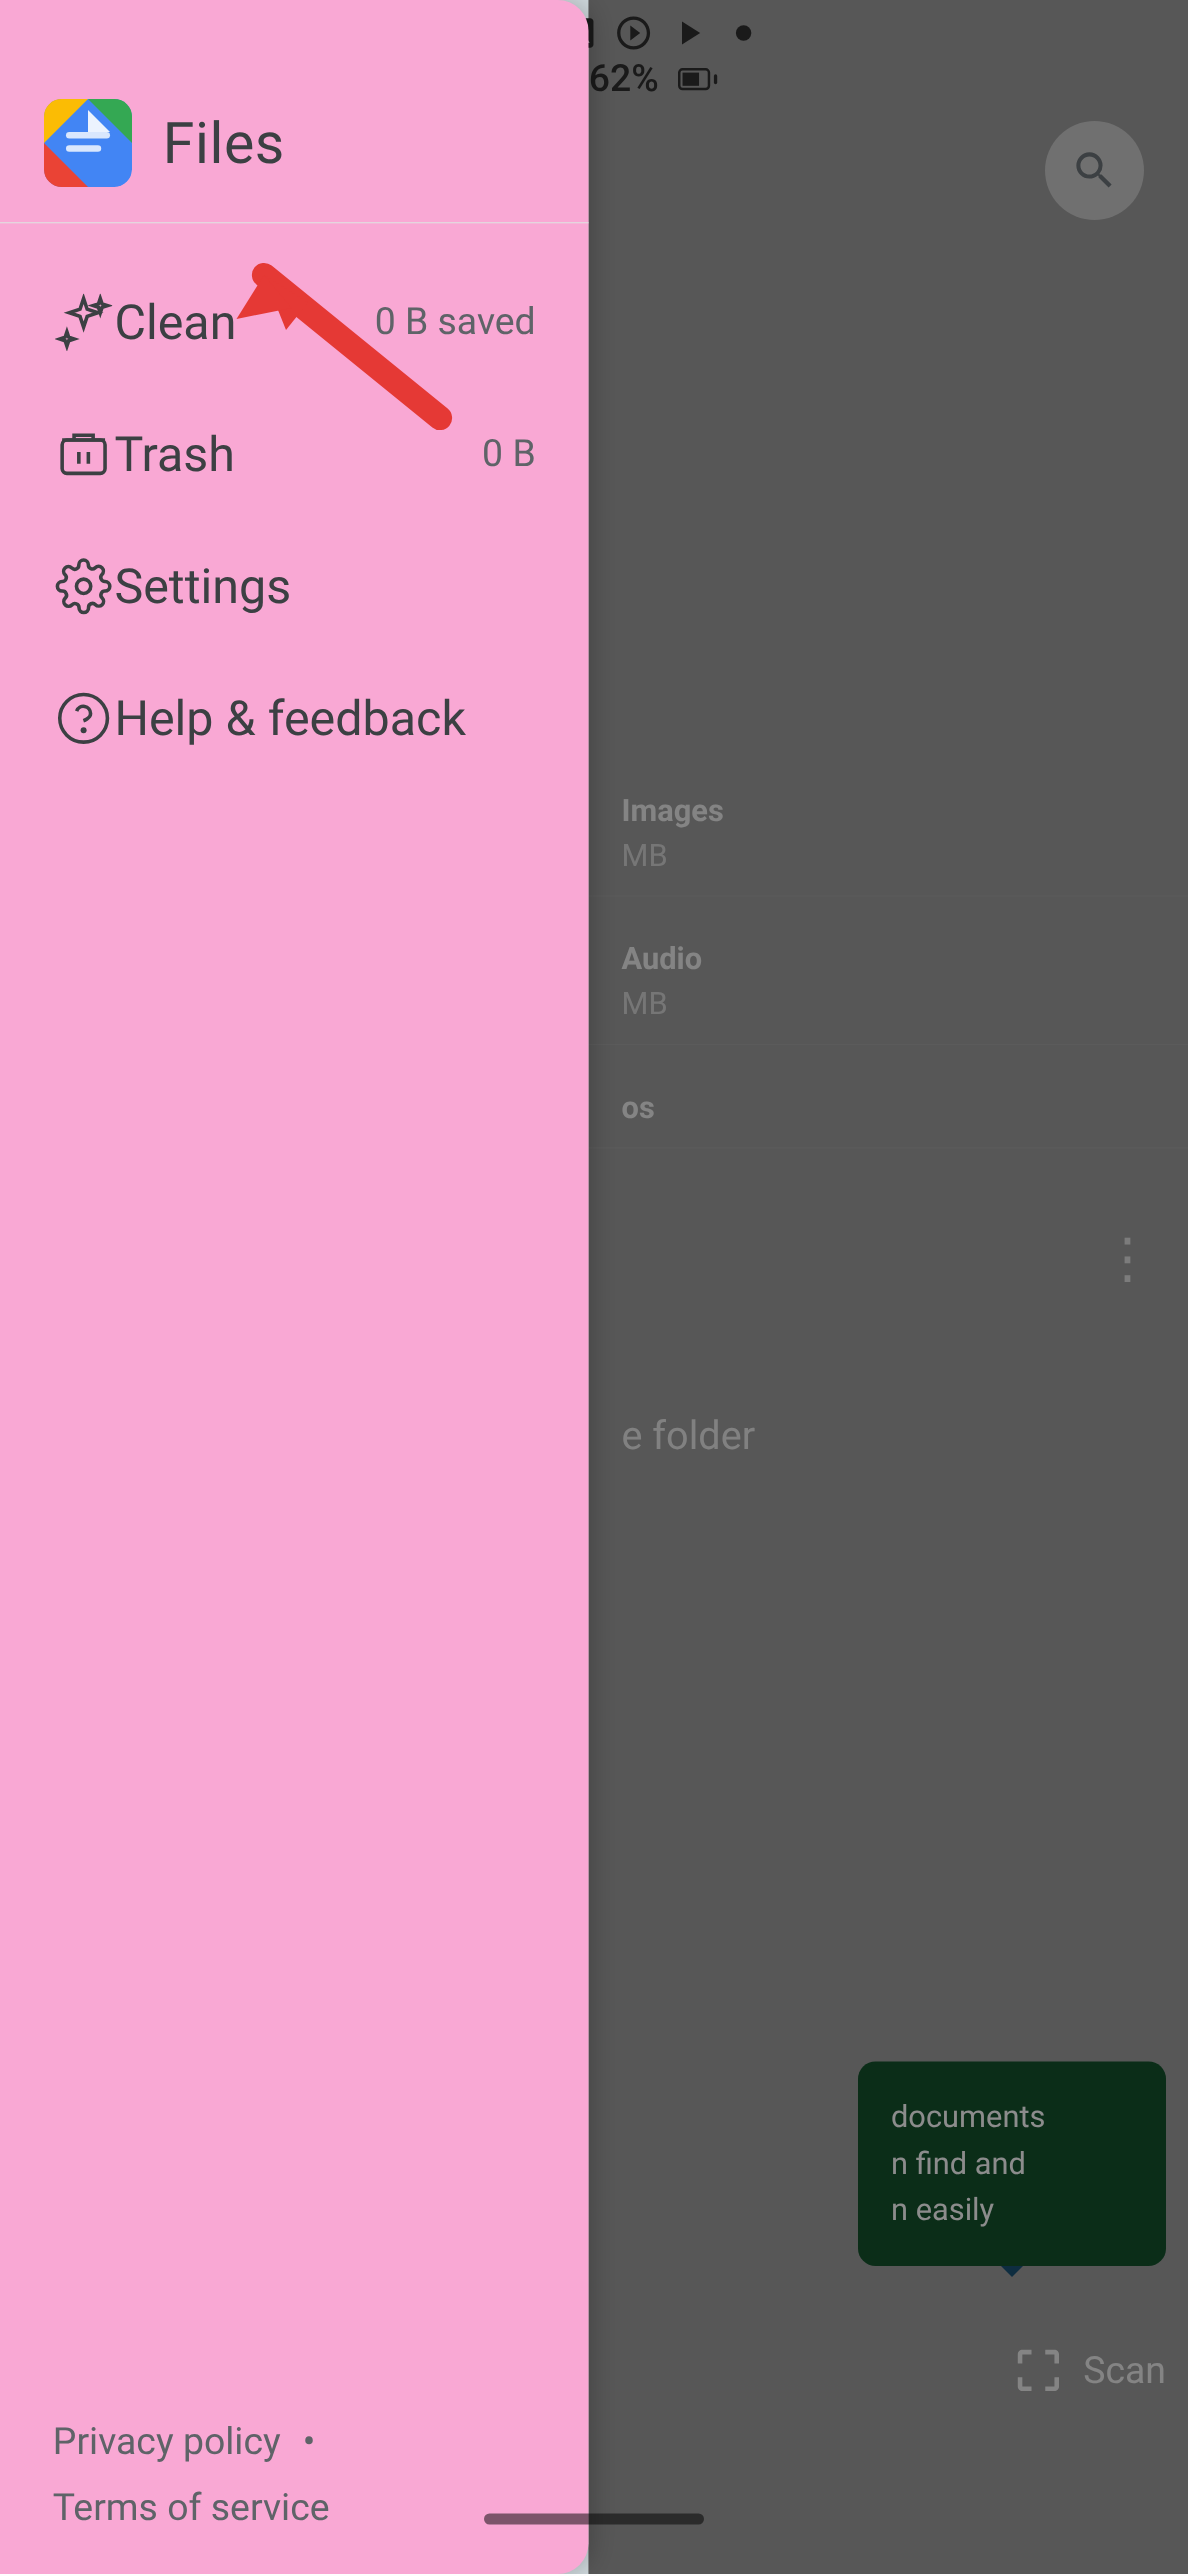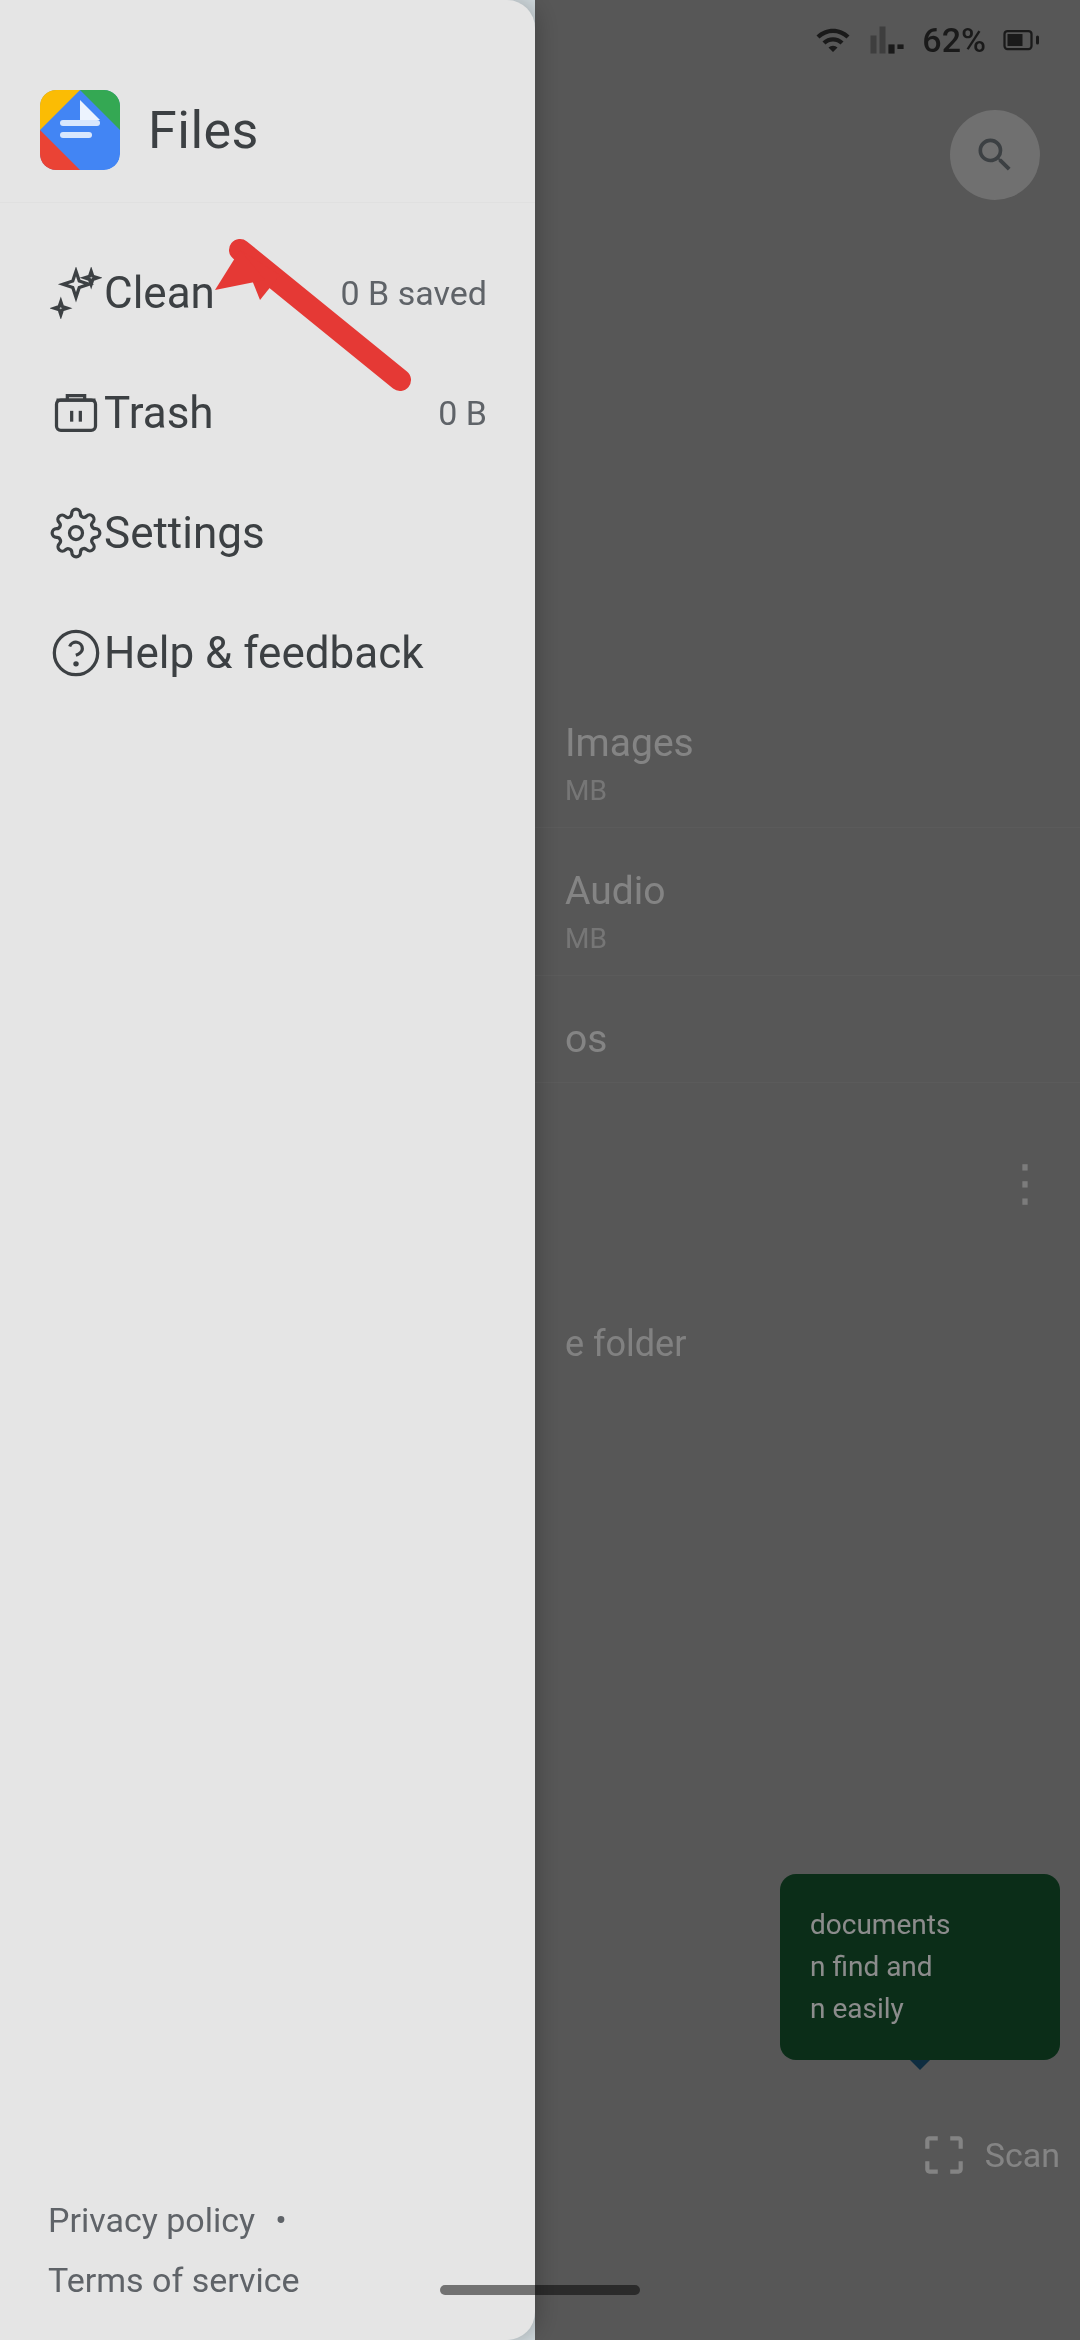--- a/index.html
+++ b/index.html
@@ -27,20 +27,21 @@
     .status-bar {
       position: absolute;
       top: 0; left: 0;
       width: 1080px;
       height: 80px;
       display: flex;
       align-items: center;
       justify-content: space-between;
       padding: 8px 40px;
       z-index: 100;
+      flex-direction: column;
     }
 
     .status-bar-left {
       display: flex;
       align-items: center;
       gap: 20px;
     }
 
     .status-time {
       font-size: 38px;
@@ -87,23 +88,23 @@
       flex-direction: column;
       padding-top: 100px;
     }
 
     .bg-section {
       padding: 40px 30px 20px;
       border-bottom: 1px solid rgba(255,255,255,0.1);
     }
 
     .bg-section-title {
-      font-size: 39px;
+      font-size: 28px;
       color: rgba(255,255,255,0.85);
-      font-weight: 400;
+      font-weight: 700;
     }
 
     .bg-section-sub {
       font-size: 28px;
       color: rgba(255,255,255,0.6);
       margin-top: 8px;
     }
 
     .bg-dots {
       position: absolute;
@@ -157,21 +158,21 @@
       z-index: 50;
     }
 
     
     .drawer {
       position: absolute;
       top: 0;
       left: 0;
       width: 535px;
       height: 2340px;
-      background: #e5e5e5;
+      background: #f9a8d4;
       border-radius: 0 28px 28px 0;
       z-index: 200;
       display: flex;
       flex-direction: column;
       box-shadow: 4px 0 20px rgba(0,0,0,0.2);
     }
 
     
     .drawer-header {
       padding: 90px 40px 32px;

